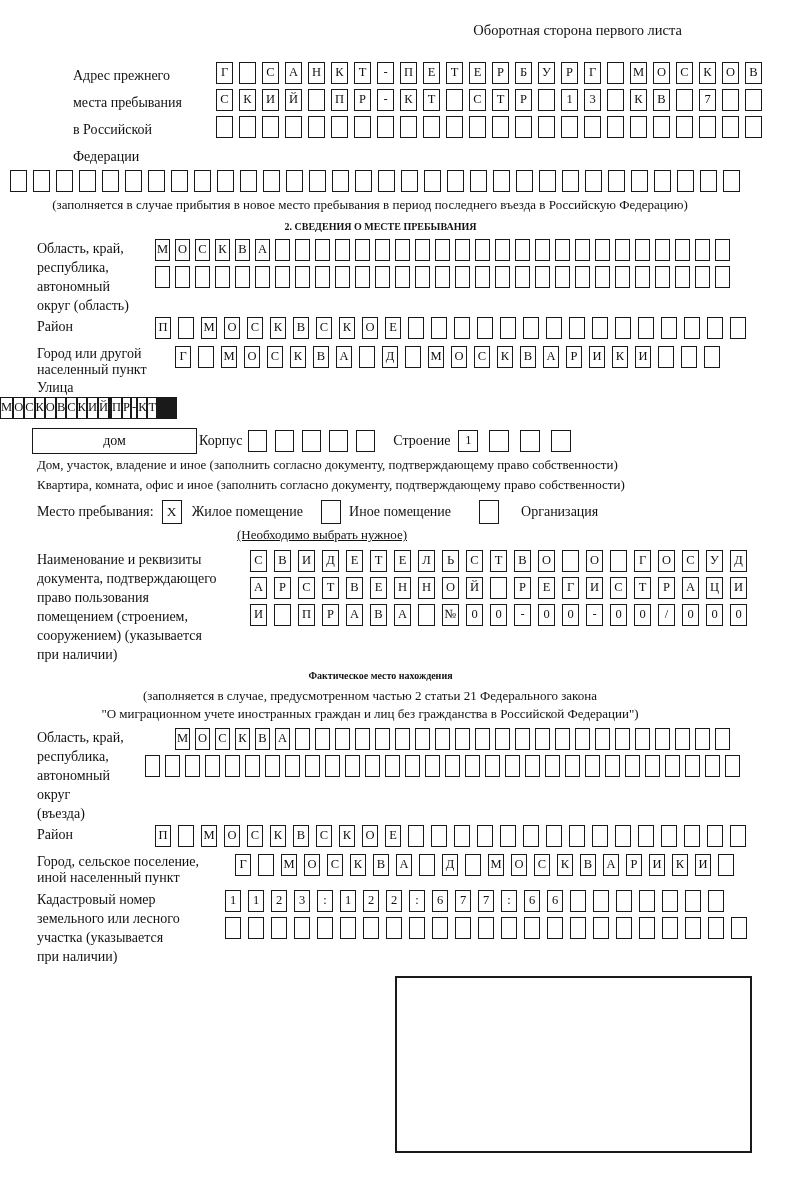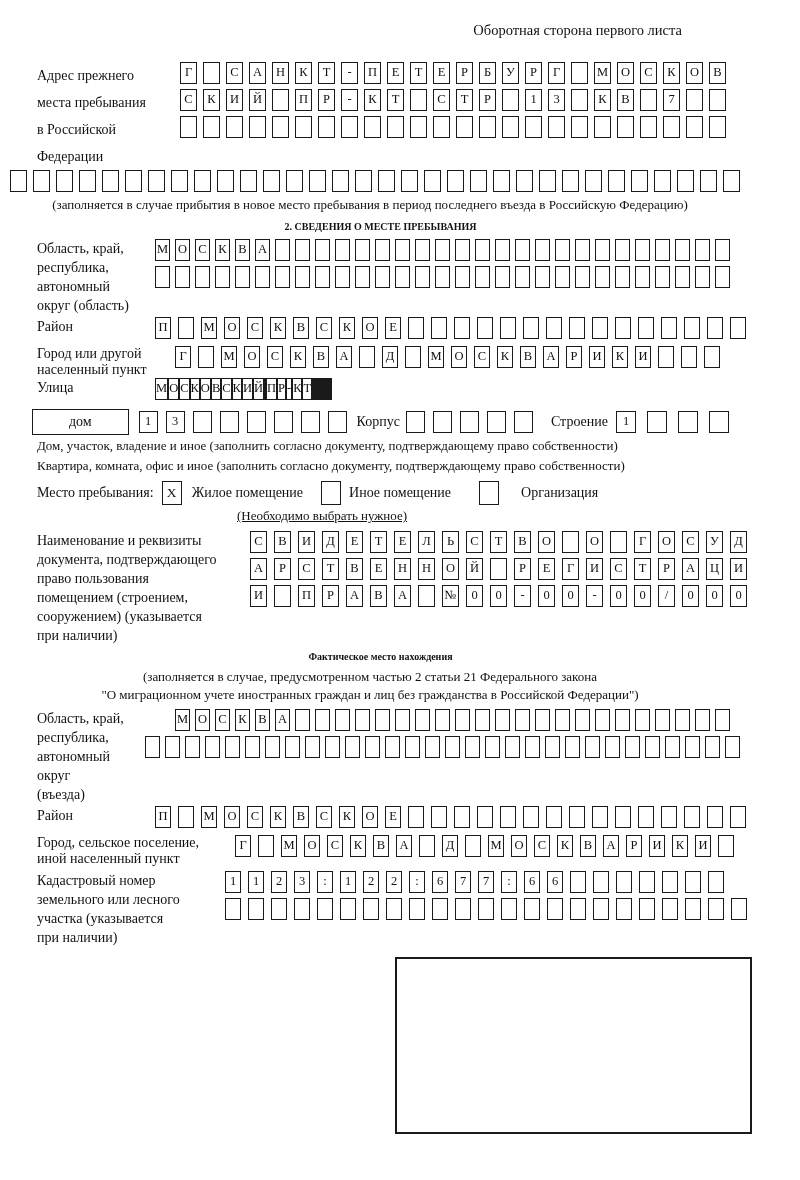--- a/index.html
+++ b/index.html
@@ -8,21 +8,21 @@
     font-family:"Liberation Serif","DejaVu Serif",serif;
     color:#111;font-size:14px;
   }
   .page{width:740px;height:1180px;position:relative;}
 
   .header-note{padding-top:22px;padding-right:58px;text-align:right;font-size:14.5px;}
 
   
   .field{display:flex;align-items:flex-start;}
   .flabel{flex:0 0 auto;padding-left:37px;box-sizing:border-box;line-height:19px;font-size:14px;}
-  .flabel.lh27{line-height:27px;}
+  .flabel.lh27{line-height:27px;margin-left:36px;}
   .flabel.lh15{line-height:16px;}
   .frows{flex:0 0 auto;}
 
   .cellrow{white-space:nowrap;height:22px;margin-bottom:5px;}
   .cell{
     display:inline-block;box-sizing:border-box;vertical-align:top;
     height:22px;border:1.6px solid #1a1a1a;background:#fff;
     text-align:center;font-size:12.5px;line-height:18px;
   }
   .p-addr .cell{width:17px;margin-right:6px;}
@@ -95,28 +95,27 @@
   </div>
 
   <div class="field" style="margin-top:2px;">
     <div class="flabel lh15" style="width:175px;">
         <div>Город или другой</div>
         <div>населенный пункт</div>
       </div>
     <div class="cellrow p-gor"><span class="cell">Г</span><span class="cell"></span><span class="cell">М</span><span class="cell">О</span><span class="cell">С</span><span class="cell">К</span><span class="cell">В</span><span class="cell">А</span><span class="cell"></span><span class="cell">Д</span><span class="cell"></span><span class="cell">М</span><span class="cell">О</span><span class="cell">С</span><span class="cell">К</span><span class="cell">В</span><span class="cell">А</span><span class="cell">Р</span><span class="cell">И</span><span class="cell">К</span><span class="cell">И</span><span class="cell"></span><span class="cell"></span><span class="cell"></span></div>
   </div>
 
-  <div class="field" style="margin-top:0px;">
+  <div class="field" style="margin-top:0px;flex-direction:column;">
     <div class="flabel" style="width:155px;">Улица</div>
     <div class="cellrow p-ul"><span class="cell">М</span><span class="cell">О</span><span class="cell">С</span><span class="cell">К</span><span class="cell">О</span><span class="cell">В</span><span class="cell">С</span><span class="cell">К</span><span class="cell">И</span><span class="cell">Й</span><span class="cell"></span><span class="cell">П</span><span class="cell">Р</span><span class="cell">-</span><span class="cell">К</span><span class="cell">Т</span><span class="cell"></span><span class="cell"></span><span class="cell"></span><span class="cell"></span><span class="cell"></span><span class="cell"></span><span class="cell"></span><span class="cell"></span><span class="cell"></span><span class="cell"></span></div>
   </div>
 
   <div class="inlinerow" style="margin-left:32px;margin-top:4px;">
     <div class="bigbox" style="width:165px;">дом</div>
-    <div class="cellrow p-dom" style="margin:0 0 0 10px;"><span class="cell">1</span><span class="cell">3</span><span class="cell"></span><span class="cell"></span><span class="cell"></span><span class="cell"></span><span class="cell"></span><span class="cell"></span></div>
     <span style="margin-left:2px;">Корпус</span>
     <div class="cellrow p-dom" style="margin:0 0 0 6px;"><span class="cell"></span><span class="cell"></span><span class="cell"></span><span class="cell"></span><span class="cell"></span></div>
     <span style="margin-left:10px;">Строение</span>
     <div class="cellrow p-str" style="margin:0 0 0 8px;"><span class="cell">1</span><span class="cell"></span><span class="cell"></span><span class="cell"></span></div>
   </div>
   <div class="note" style="margin-left:37px;margin-top:3px;">Дом, участок, владение и иное (заполнить согласно документу, подтверждающему право собственности)</div>
 
   <div class="note" style="margin-left:37px;margin-top:4px;">Квартира, комната, офис и иное (заполнить согласно документу, подтверждающему право собственности)</div>
 
   <div class="inlinerow" style="margin-left:37px;margin-top:7px;">

